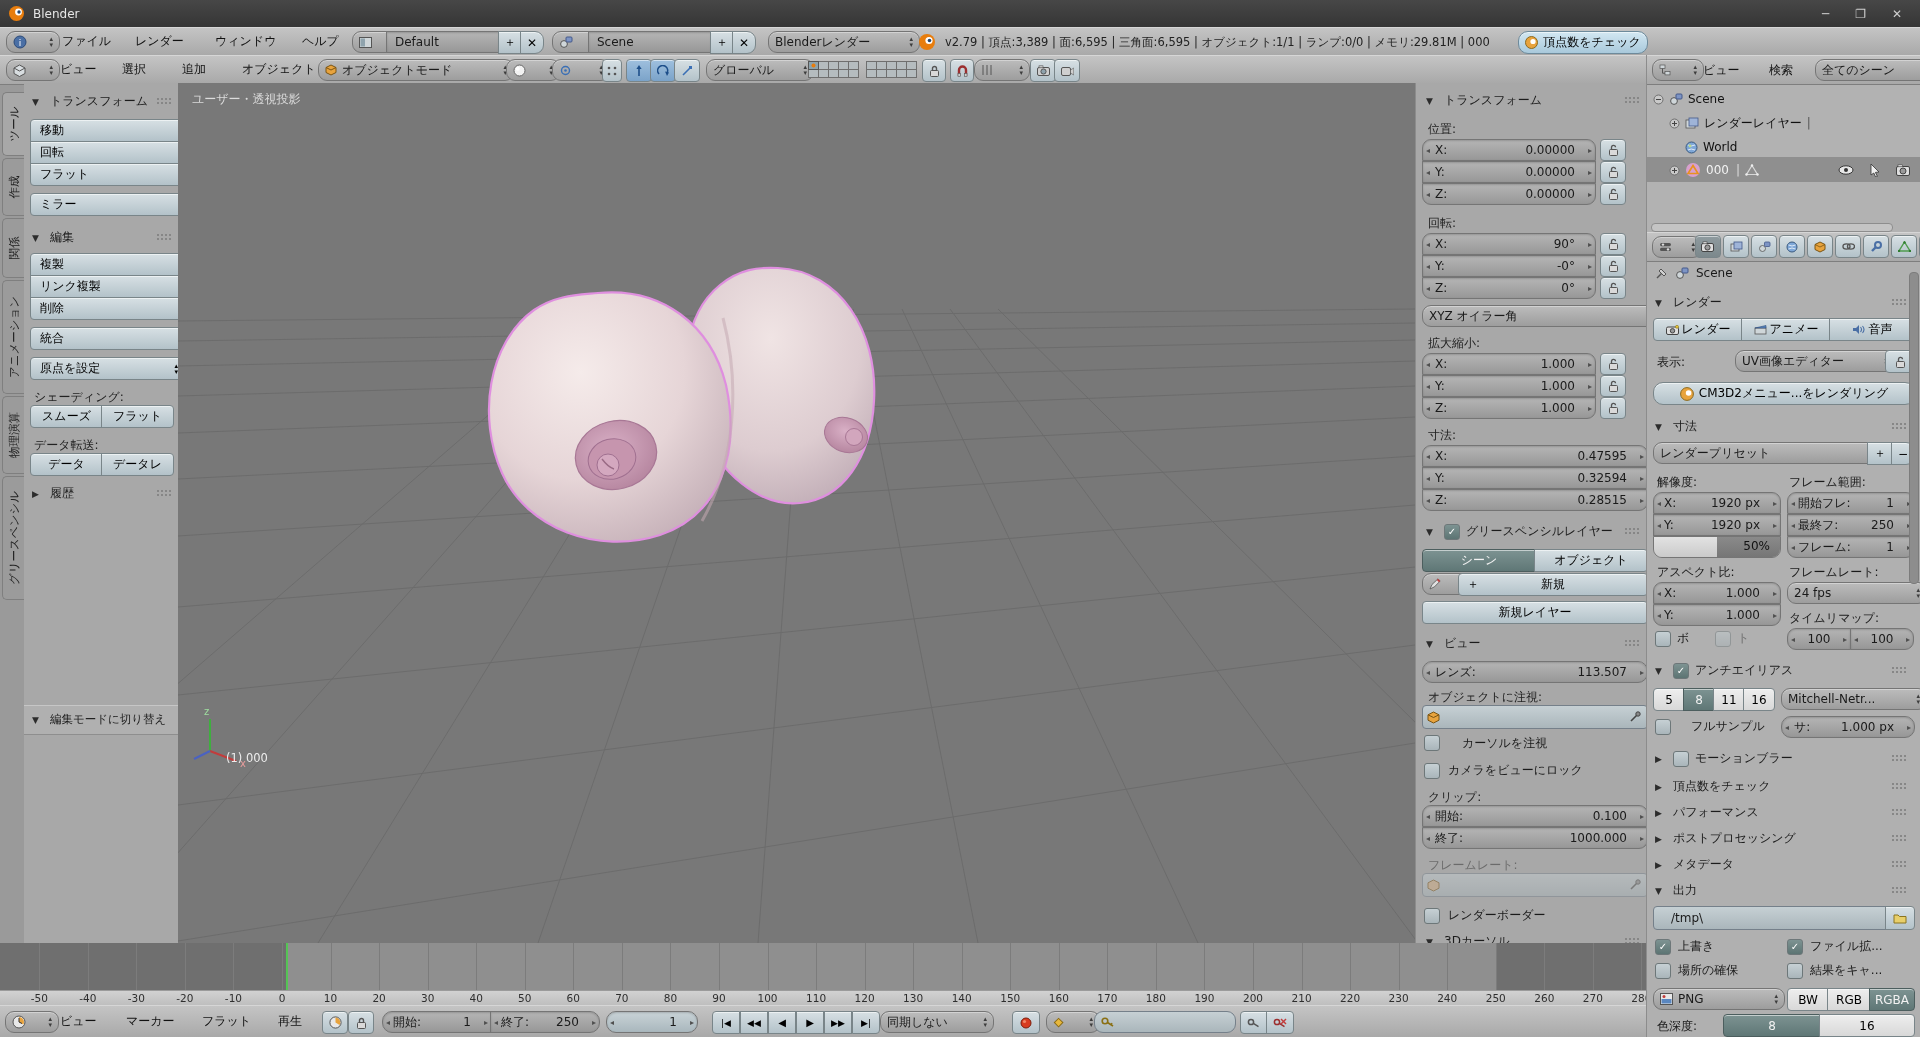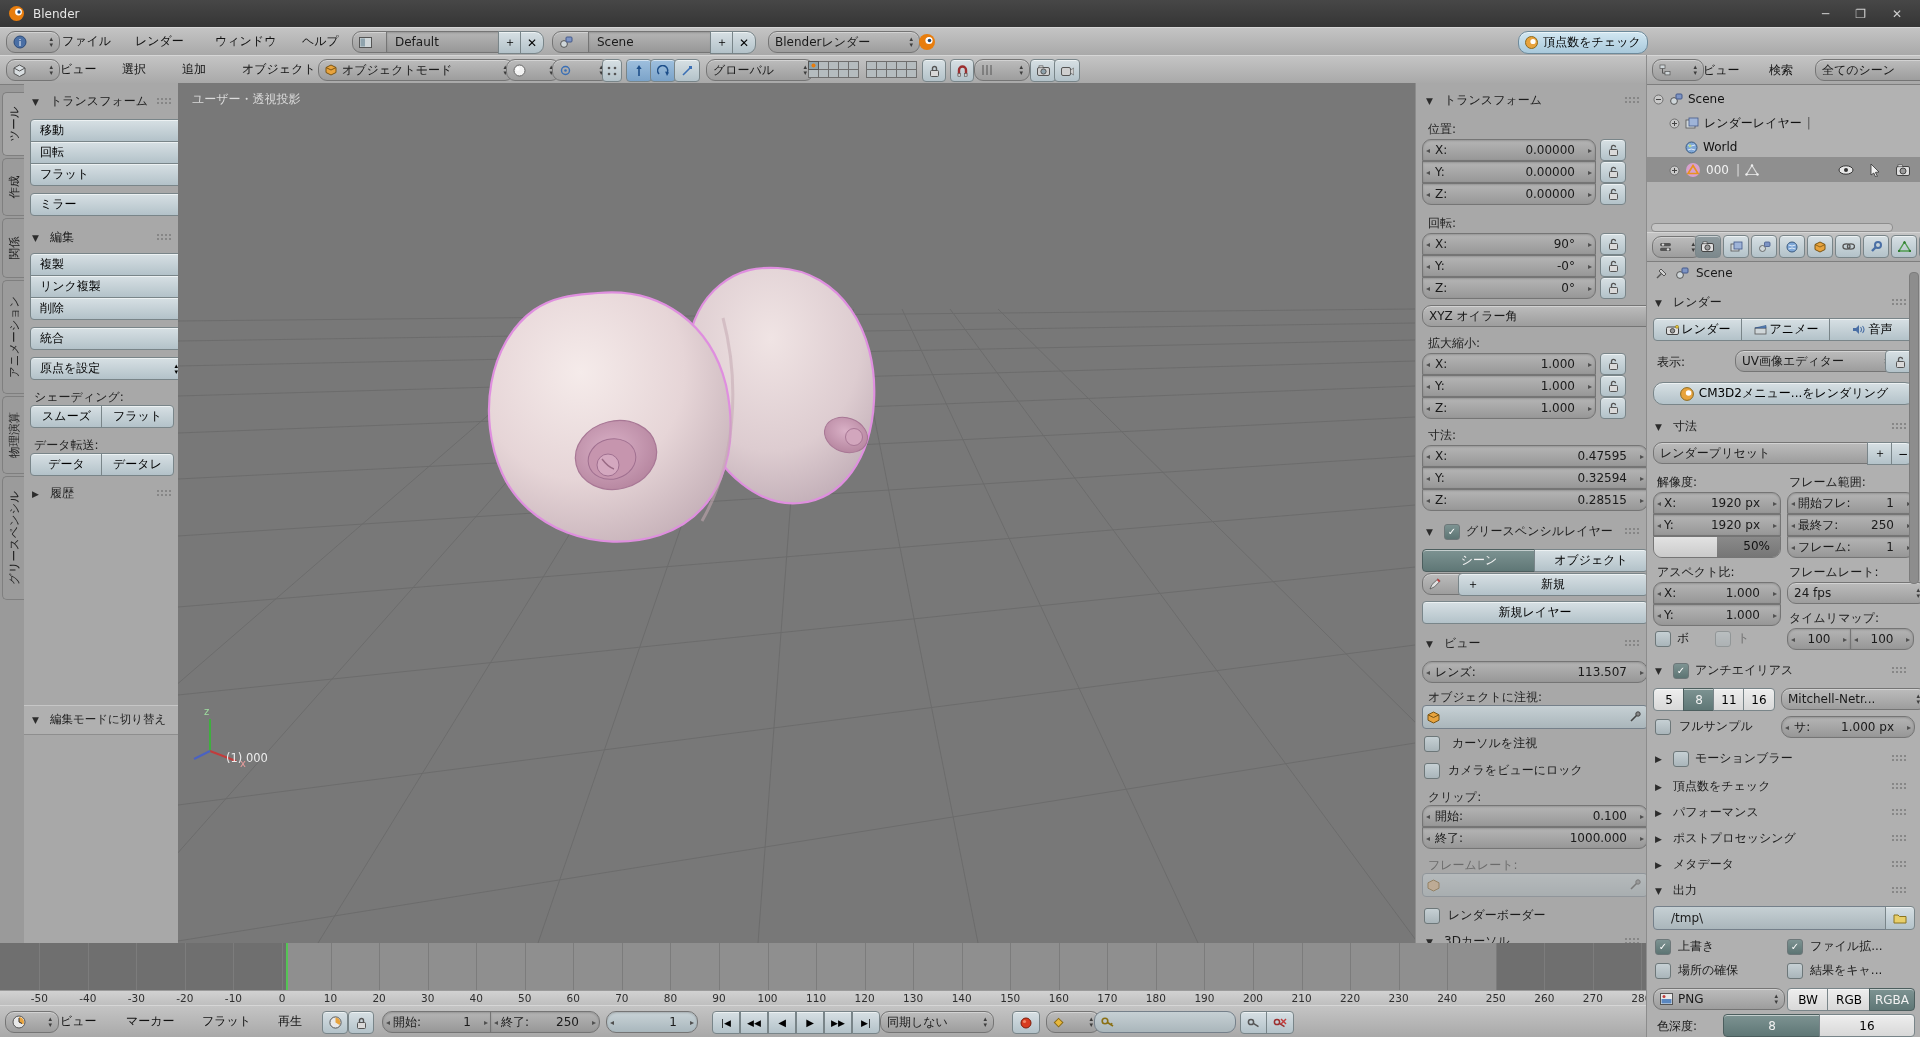--- a/index.html
+++ b/index.html
@@ -123,20 +123,21 @@
       </span>
   </div>
 
   <span class="abs icon-sq" style="left:918px;top:5px">
     <svg width="18" height="18">
         <circle cx="9" cy="9" r="8" fill="#e87d0d"></circle>
         <circle cx="11" cy="7.5" r="3.6" fill="#fff"></circle>
         <circle cx="11.5" cy="7.5" r="1.8" fill="#23456e"></circle>
       </svg>
   </span>
+  <span class="abs" style="left:945px;top:7px;font-size:11.5px;color:#222;white-space:nowrap">v2.79 | 頂点:3,389 | 面:6,595 | 三角面:6,595 | オブジェクト:1/1 | ランプ:0/0 | メモリ:29.81M | 000</span>
 
   <div class="abs btn" style="left:1518px;top:3px;width:128px;border-radius:10px;background:linear-gradient(#d2e7f2,#a9c9db);border-color:#6d8a9b">
     <span class="icon-sq" style="margin-right:5px">
         <svg width="13" height="13">
           <circle cx="6.5" cy="6.5" r="6" fill="#e8a33d" stroke="#8a6a20"></circle>
           <circle cx="8" cy="5.5" r="2.6" fill="#fff"></circle>
         </svg>
       </span>
     <span>頂点数をチェック</span>
   </div>
@@ -683,21 +684,21 @@
           <polyline points="1,3.8 6.5,6.5 12,3.8 M6.5,6.5 6.5,12" fill="none" stroke="#7a5514"></polyline>
         </svg>
       </span>
     <span class="icon-sq" style="margin-left:auto;margin-right:6px">
         <svg width="12" height="12">
           <line x1="2" y1="10" x2="8" y2="4" stroke="#444" stroke-width="1.6"></line>
           <circle cx="9" cy="3" r="2.2" fill="#888" stroke="#444"></circle>
         </svg>
       </span>
   </div>
-  <div class="abs" style="left:8px;top:652px;display:flex;align-items:flex-end;gap:12px">
+  <div class="abs" style="left:8px;top:652px;display:flex;align-items:flex-start;gap:22px">
       <span class="chk"></span>
       <span>カーソルを注視</span>
     </div>
   <div class="abs" style="left:8px;top:679px;display:flex;align-items:center;gap:8px">
       <span class="chk"></span>
       <span>カメラをビューにロック</span>
     </div>
   <div class="abs panellabel" style="left:12px;top:706px">クリップ:</div>
   <div class="abs numfield" style="left:6px;top:722px;width:224px;border-radius:9px 9px 0 0">
       <span class="arr">◂</span>
@@ -1112,21 +1113,21 @@
   <div class="abs btn" style="left:96px;top:456px;width:30px;border-radius:0 4px 4px 0;background:linear-gradient(#eee,#d8d8d8)">
       <span>16</span>
     </div>
   <div class="abs dd" style="left:134px;top:456px;width:132px">
       <span>Mitchell-Netr...</span>
       <span class="ddarr">
         <span>▴</span>
         <span>▾</span>
       </span>
     </div>
-  <div class="abs" style="left:8px;top:486px;display:flex;align-items:center;gap:8px">
+  <div class="abs" style="left:8px;top:486px;display:flex;align-items:center;gap:20px">
       <span class="chk"></span>
       <span>フルサンプル</span>
     </div>
   <div class="abs numfield" style="left:134px;top:484px;width:132px">
       <span class="arr">◂</span>
       <span class="lab" style="margin-left:2px">サ:</span>
       <span class="val">1.000 px</span>
       <span class="arr">▸</span>
     </div>
 

